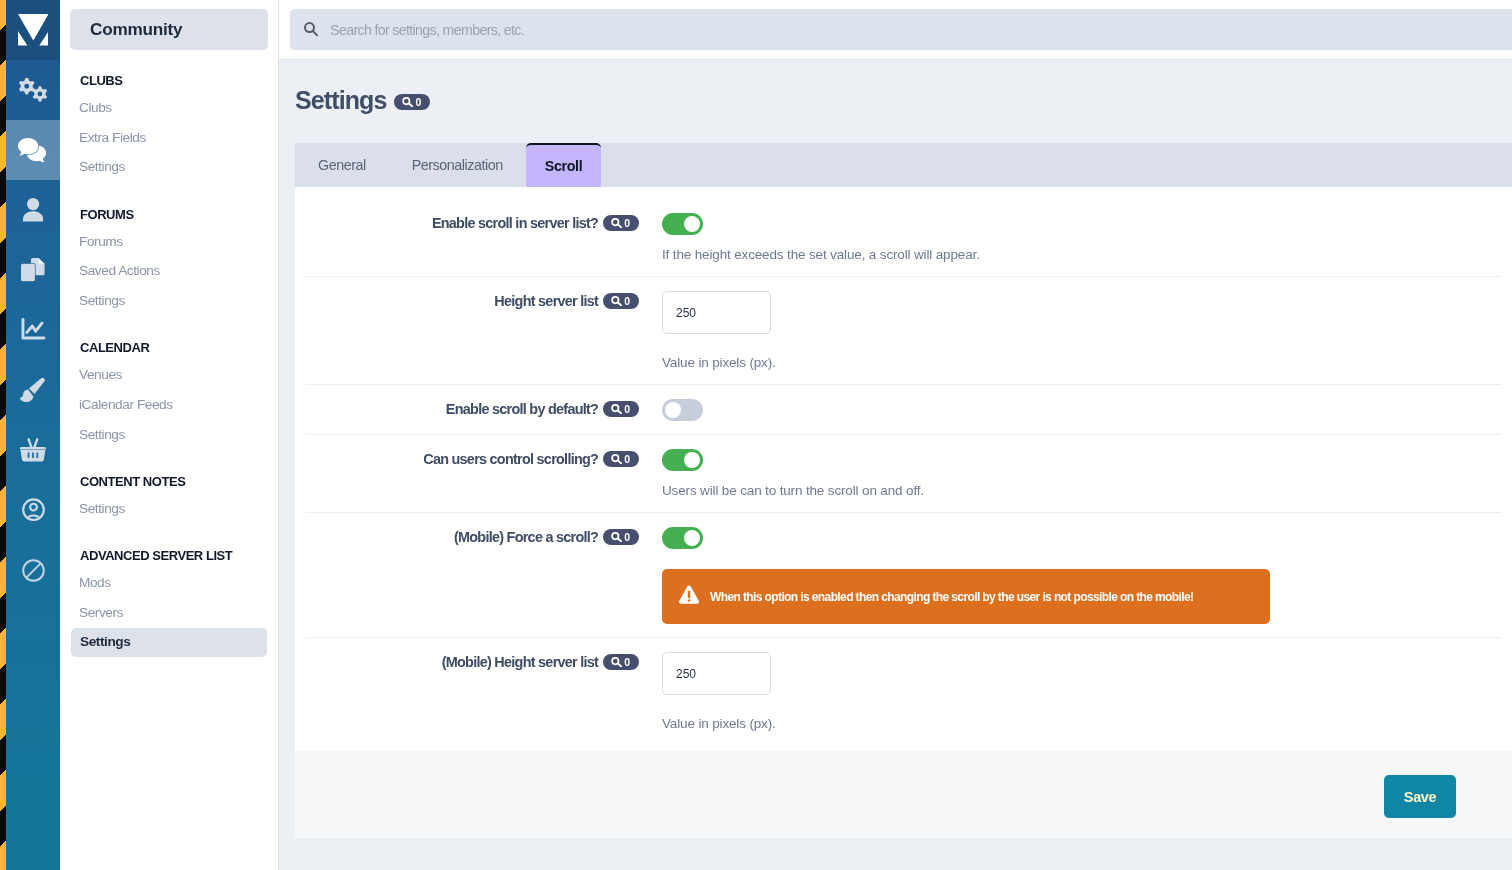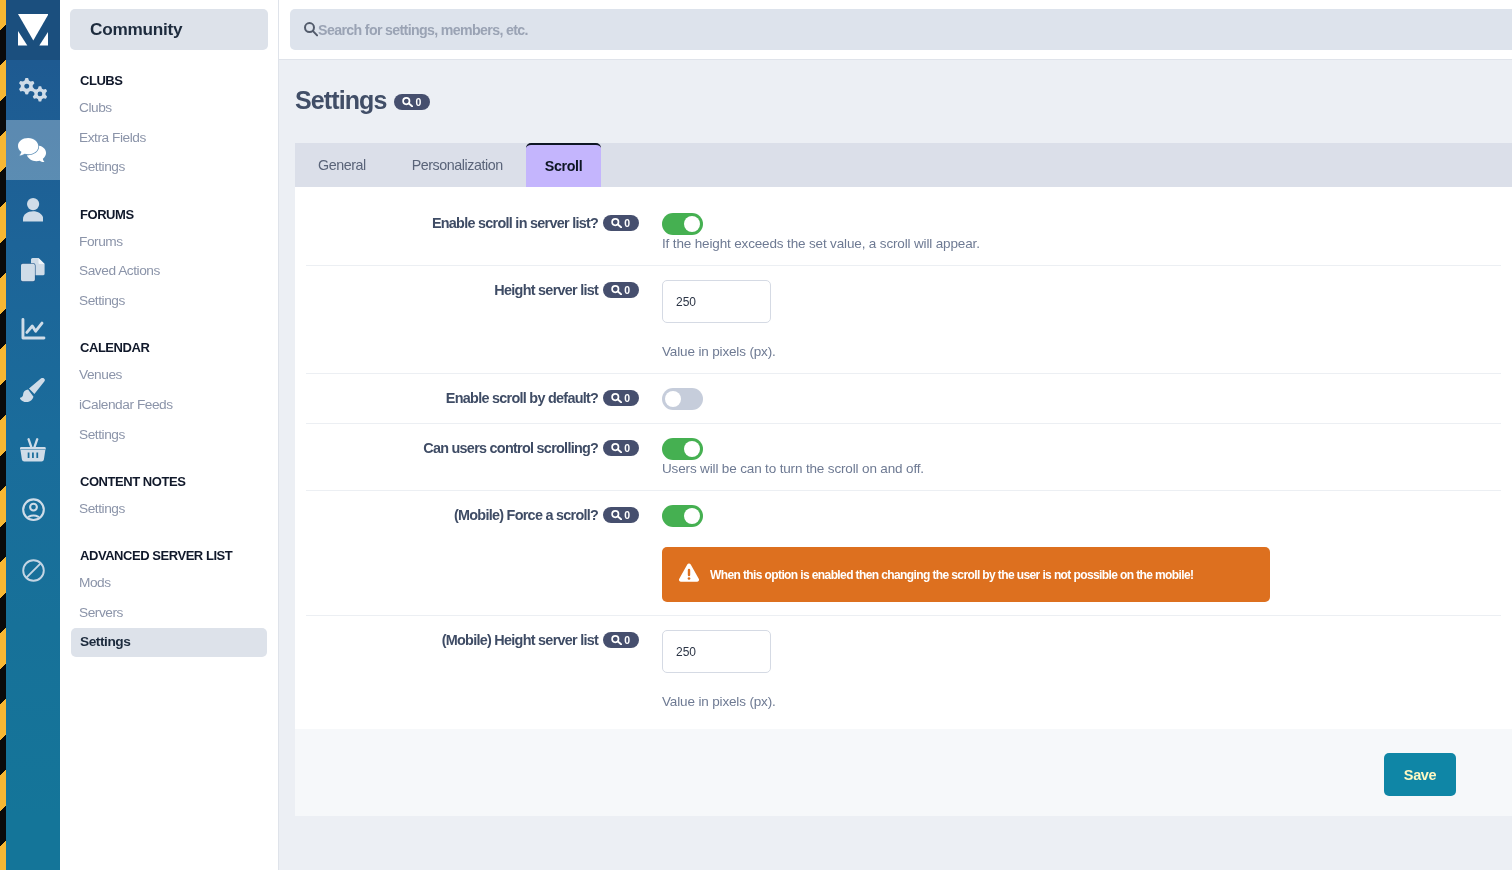--- a/index.html
+++ b/index.html
@@ -68,21 +68,21 @@
   
   .header {
     position:absolute; left:279px; top:0; right:0; height:60px;
     background:#fff; border-bottom:1px solid #dfe3ea; z-index:5;
   }
   .search {
     position:absolute; left:11px; top:9px; right:0; height:41px;
     background:#dde3ec; border-radius:5px 0 0 5px; display:flex; align-items:center;
   }
   .search-icon { margin:0 0 0 14px; display:flex; }
-  .search-ph { font-size:14.2px; color:#9aa3b4; margin-left:0; letter-spacing:-0.65px;font-weight:bold; }
+  .search-ph { font-size:14.2px; color:#9aa3b4; margin-left:12px; letter-spacing:-0.65px; }
 
   
   .main {
     position:absolute; left:279px; top:61px; right:0; bottom:0;
     background:#eceff4; overflow:hidden;
   }
   .page-title {
     margin:25px 0 0 16px; display:flex; align-items:center; gap:8px;
     font-size:25px; font-weight:700; color:#414e67; line-height:28px;
     letter-spacing:-0.9px;
@@ -112,21 +112,21 @@
   .row:last-child { border-bottom:none; }
   .row-label {
     width:333px; flex:0 0 333px; text-align:center;
     font-size:14.4px; font-weight:700; color:#3f4c65;
     padding:15px 0 0 0; display:flex; justify-content:flex-end; align-items:flex-start; gap:5px;
     line-height:19px; letter-spacing:-0.72px;
   }
   .row-label .badge { top:1px; }
   .row-field { padding:14px 0 13px 23px; flex:1; min-width:0; }
   .row:last-child .row-field { padding-bottom:19px; }
-  .desc { font-size:13.5px; color:#6e7a93; line-height:17px; letter-spacing:-0.15px; }
+  .desc { font-size:13.5px; color:#6e7a93; margin-top:11px; line-height:17px; letter-spacing:-0.15px; }
   .textbox + .desc { margin-top:20px; }
 
   .toggle { width:41px; height:22px; border-radius:999px; background:#45b051; position:relative; display:block; }
   .toggle .knob { position:absolute; top:3px; right:3px; width:16px; height:16px; border-radius:50%; background:#fff; }
   .toggle.off { background:#c6cddb; }
   .toggle.off .knob { left:3px; right:auto; }
 
   .textbox {
     width:109px; height:43px; border:1px solid #d5dae4; border-radius:5px;
     font-size:12px; color:#2b3445; padding:0 13px; font-family:inherit; background:#fff;

